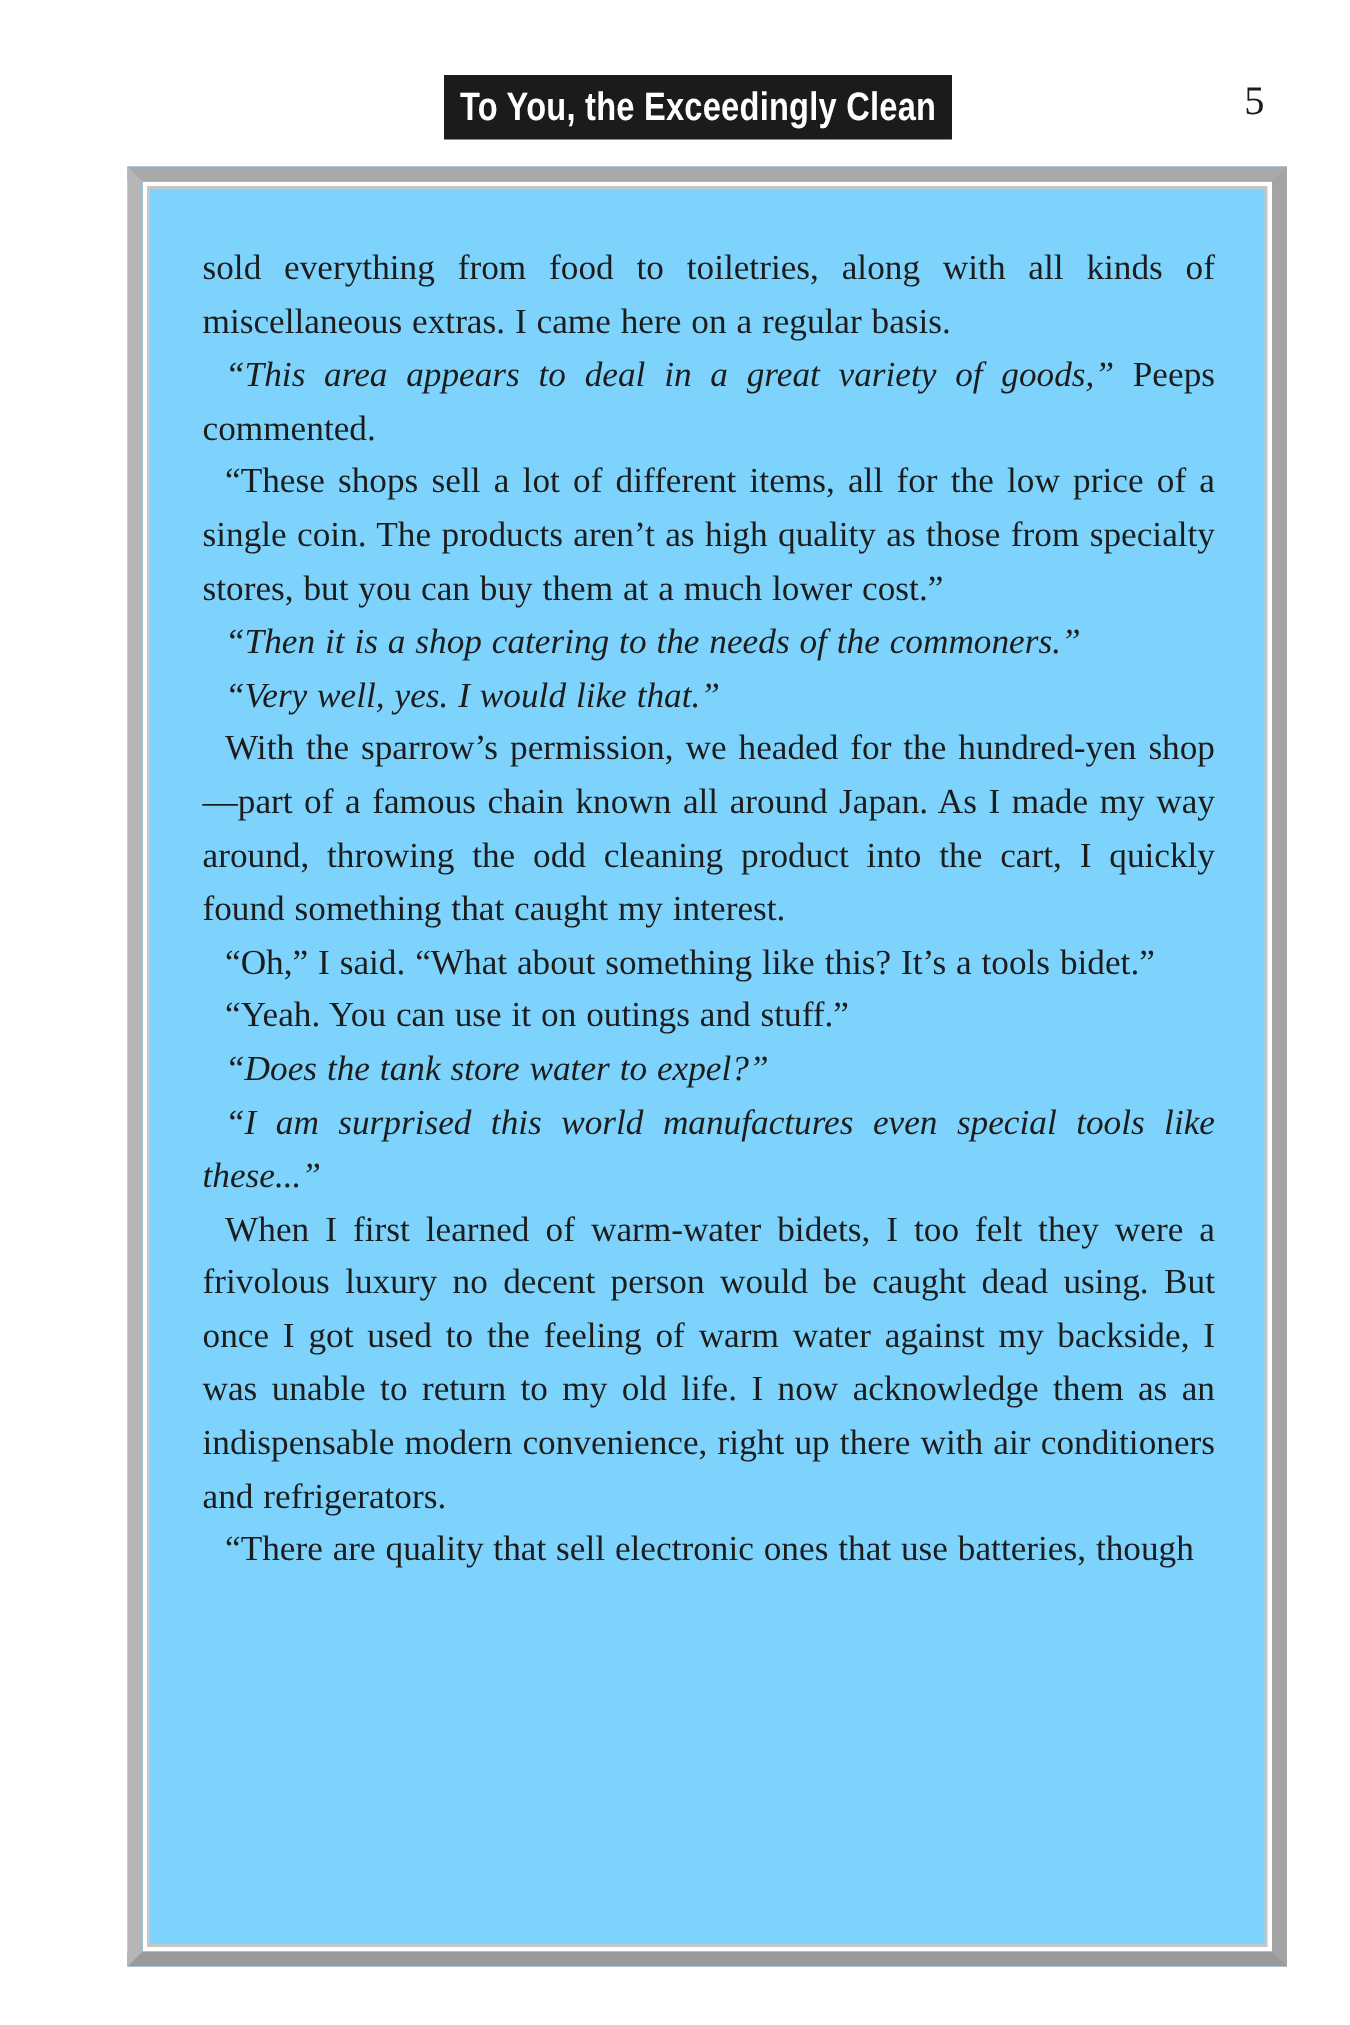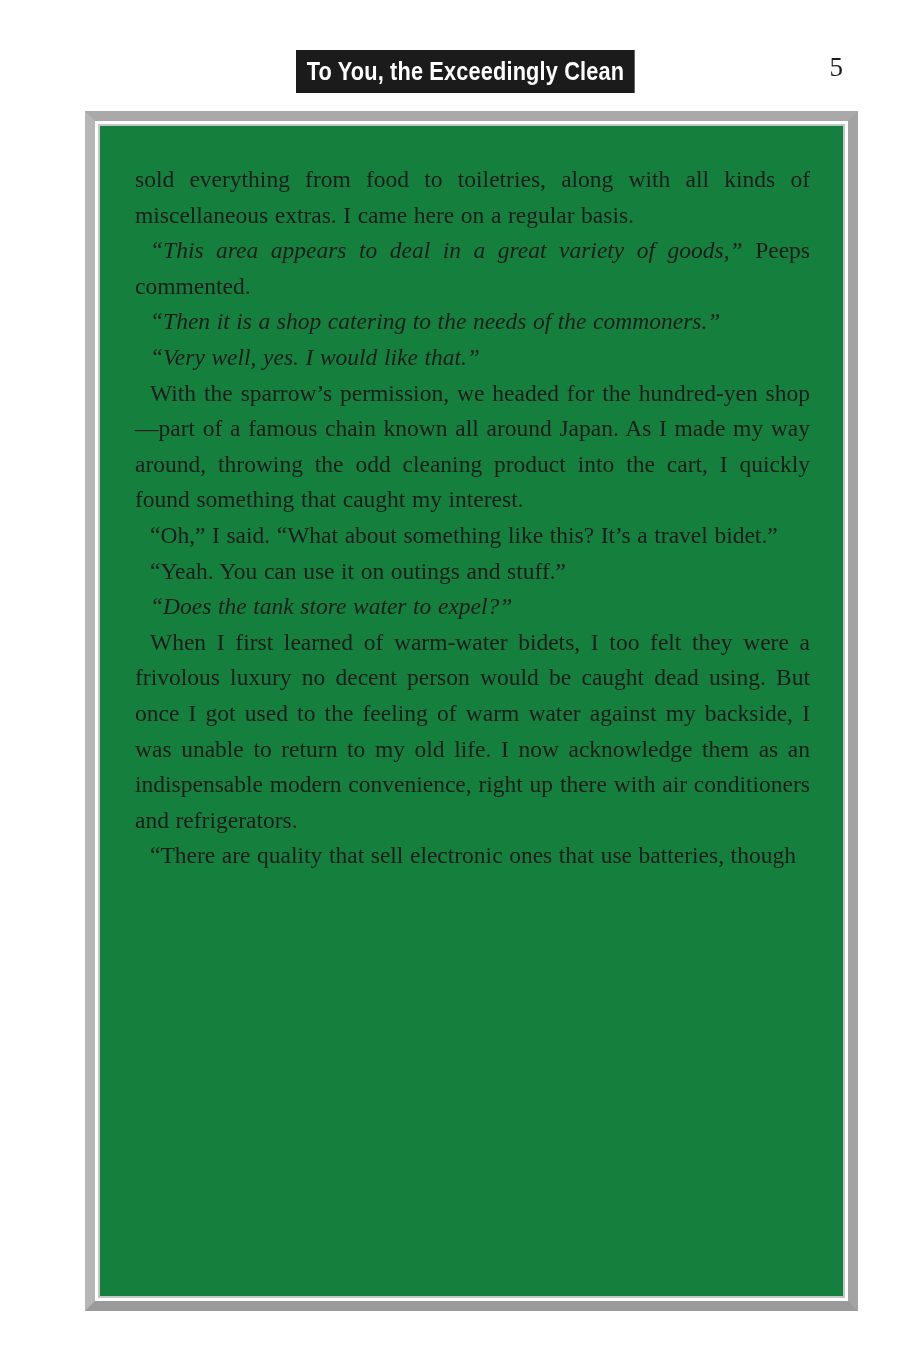--- a/index.html
+++ b/index.html
@@ -37,21 +37,21 @@
     font-size: 27px; color: #1c1c1c;
     font-family: "Liberation Serif", serif;
   }
 
   
   .text-frame {
     position: absolute;
     left: 85px; top: 111px;
     width: 773px; height: 1200px;
     box-sizing: border-box;
-    background: #15803d;
+    background: #7dd3fc;
     border: 10px solid #a6a6a6;
     border-top-color: #a9a9a9;
     border-left-color: #b6b6b6;
     border-right-color: #a3a3a3;
     border-bottom-color: #9a9a9a;
     
     box-shadow: inset 0 0 0 3px #ffffff, inset 0 0 0 5px #c6c6c6;
   }
 
   .text-body {
@@ -82,24 +82,26 @@
     <div class="chapter-badge">
       <span class="badge-text">To You, the Exceedingly Clean</span>
     </div>
     <div class="page-number">5</div>
   </header>
 
   <main class="text-frame">
     <div class="text-body">
         <p class="para"><span>sold everything from food to toiletries, along with all kinds of miscellaneous extras. I came here on a regular basis.</span></p>
         <p class="para indent"><span class="it">“This area appears to deal in a great variety of goods,”</span><span> Peeps commented.</span></p>
+        <p class="para indent"><span>“These shops sell a lot of different items, all for the low price of a single coin. The products aren’t as high quality as those from specialty stores, but you can buy them at a much lower cost.”</span></p>
         <p class="para indent"><span class="it">“Then it is a shop catering to the needs of the commoners.”</span></p>
         <p class="para indent"><span class="it">“Very well, yes. I would like that.”</span></p>
         <p class="para indent"><span>With the sparrow’s permission, we headed for the hundred-yen shop—part of a famous chain known all around Japan. As I made my way around, throwing the odd cleaning product into the cart, I quickly found something that caught my interest.</span></p>
-        <p class="para indent"><span>“Oh,” I said. “What about something like this? It’s a travel bidet.”</span></p>
+        <p class="para indent"><span>“Oh,” I said. “What about something like this? It’s a tools bidet.”</span></p>
         <p class="para indent"><span>“Yeah. You can use it on outings and stuff.”</span></p>
         <p class="para indent"><span class="it">“Does the tank store water to expel?”</span></p>
+        <p class="para indent"><span class="it">“I am surprised this world manufactures even special tools like these...”</span></p>
         <p class="para indent"><span>When I first learned of warm-water bidets, I too felt they were a frivolous luxury no decent person would be caught dead using. But once I got used to the feeling of warm water against my backside, I was unable to return to my old life. I now acknowledge them as an indispensable modern convenience, right up there with air conditioners and refrigerators.</span></p>
         <p class="para indent"><span>“There are quality that sell electronic ones that use batteries, though</span></p>
       </div>
   </main>
 
 </div>
 
 </body></html>

